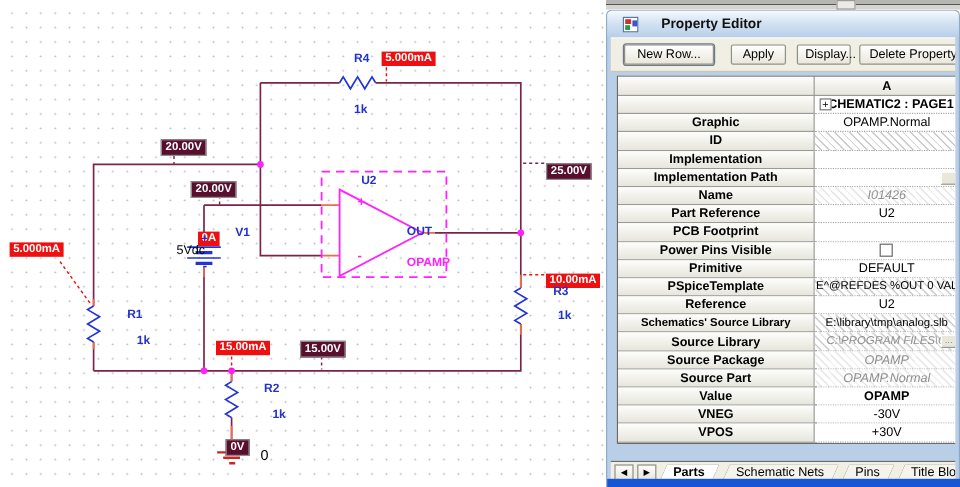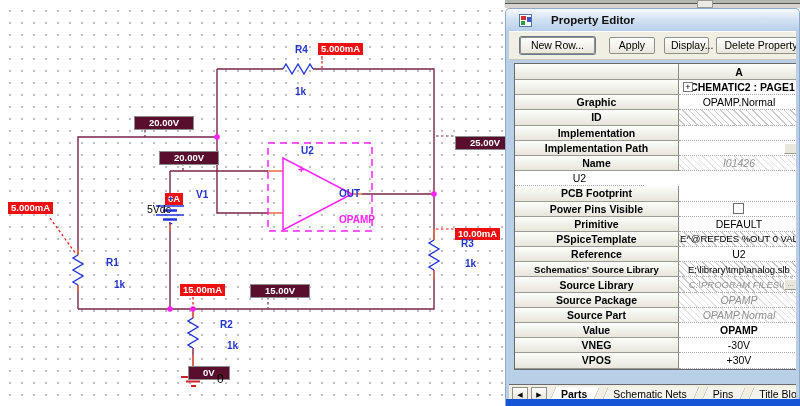--- a/index.html
+++ b/index.html
@@ -6,21 +6,21 @@
   .screen{position:relative;width:800px;height:406px;overflow:hidden;
           font-family:"Liberation Sans",sans-serif;background:#fff;}
 
   
   .schematic{position:absolute;left:0;top:0;width:505px;height:406px;background:#fff;
     background-image:radial-gradient(circle,#b9bcc9 0.7px,transparent 0.9px);
     background-size:12px 12px;background-position:4px 5px;}
   .schematic svg{position:absolute;left:0;top:0;}
   .slabel{position:absolute;font-size:10px;font-weight:bold;color:#2233cc;white-space:nowrap;padding-left:13px;}
   .vlabel{position:absolute;background:#5a0e2e;color:#fff;font-size:9.5px;font-weight:bold;
-          padding:1px 14px;border:1px solid #8c8c8c;line-height:10px;white-space:nowrap;}
+          padding:1px 3px;border:1px solid #8c8c8c;line-height:10px;white-space:nowrap;}
   .ilabel{position:absolute;background:#ee1010;color:#fff;font-size:9.5px;font-weight:bold;
           padding:1px 3px;line-height:10px;white-space:nowrap;}
   .mg{color:#ff22ff;}
   .blk{color:#000;font-weight:normal;}
 
   
   .back-strip{position:absolute;left:505px;top:0;width:295px;height:8px;
     background:linear-gradient(180deg,#b6b6b2 0 3px,#565656 3px 4px,#d6d4ce 4px 100%);}
   .back-notch{position:absolute;left:192px;top:0;width:16px;height:8px;background:#eceae6;border:1px solid #9a9a94;box-sizing:border-box;}
 
@@ -232,20 +232,21 @@
                 <span class="mini-btn"></span>
               </div>
             </div>
             <div class="pe-row">
               <div class="cell name">Name</div>
               <div class="cell value hatch-light italic">
                 <span>I01426</span>
               </div>
             </div>
             <div class="pe-row">
+              <div class="cell name">Part Reference</div>
               <div class="cell value">
                 <span>U2</span>
               </div>
             </div>
             <div class="pe-row">
               <div class="cell name">PCB Footprint</div>
               <div class="cell value">
                 <span></span>
               </div>
             </div>

